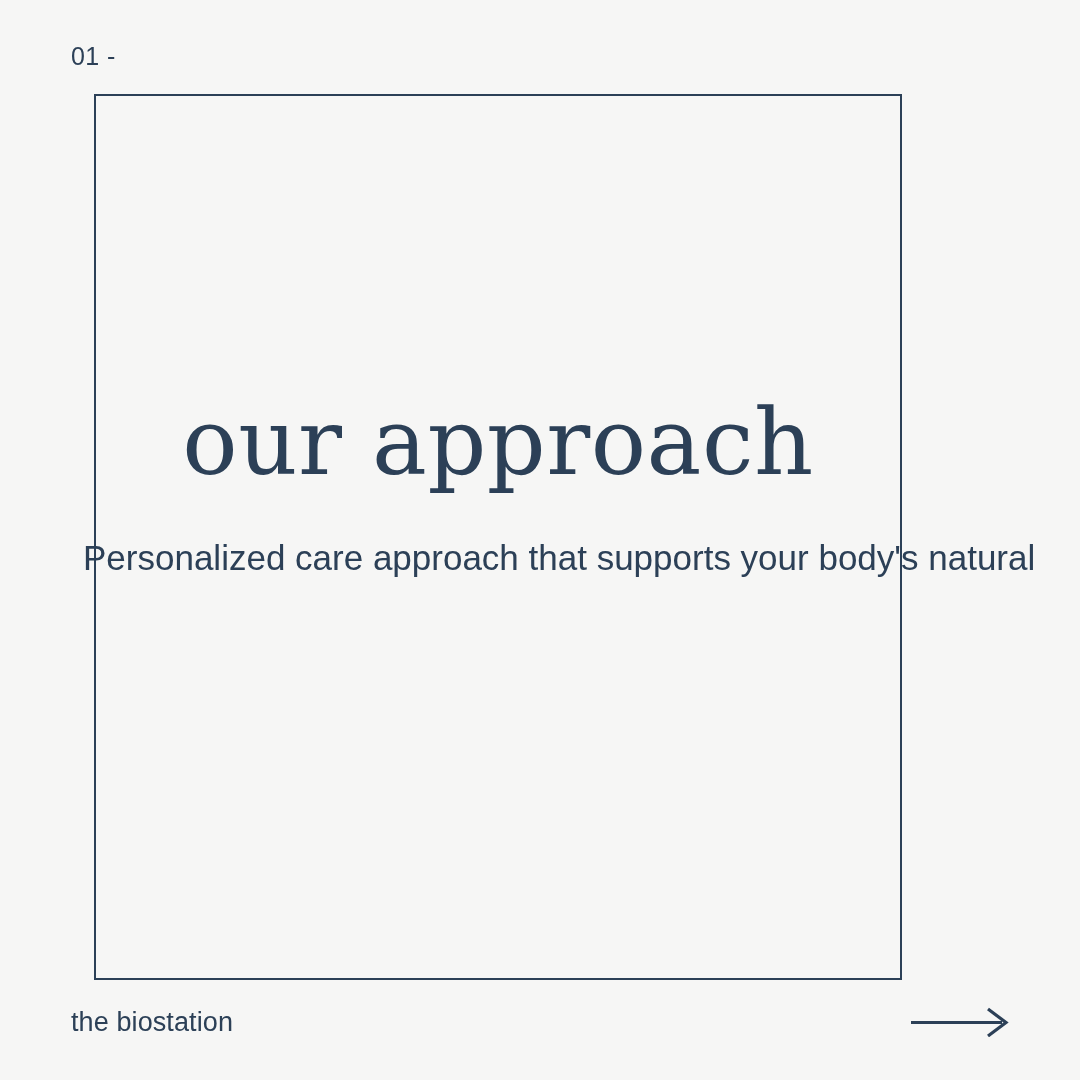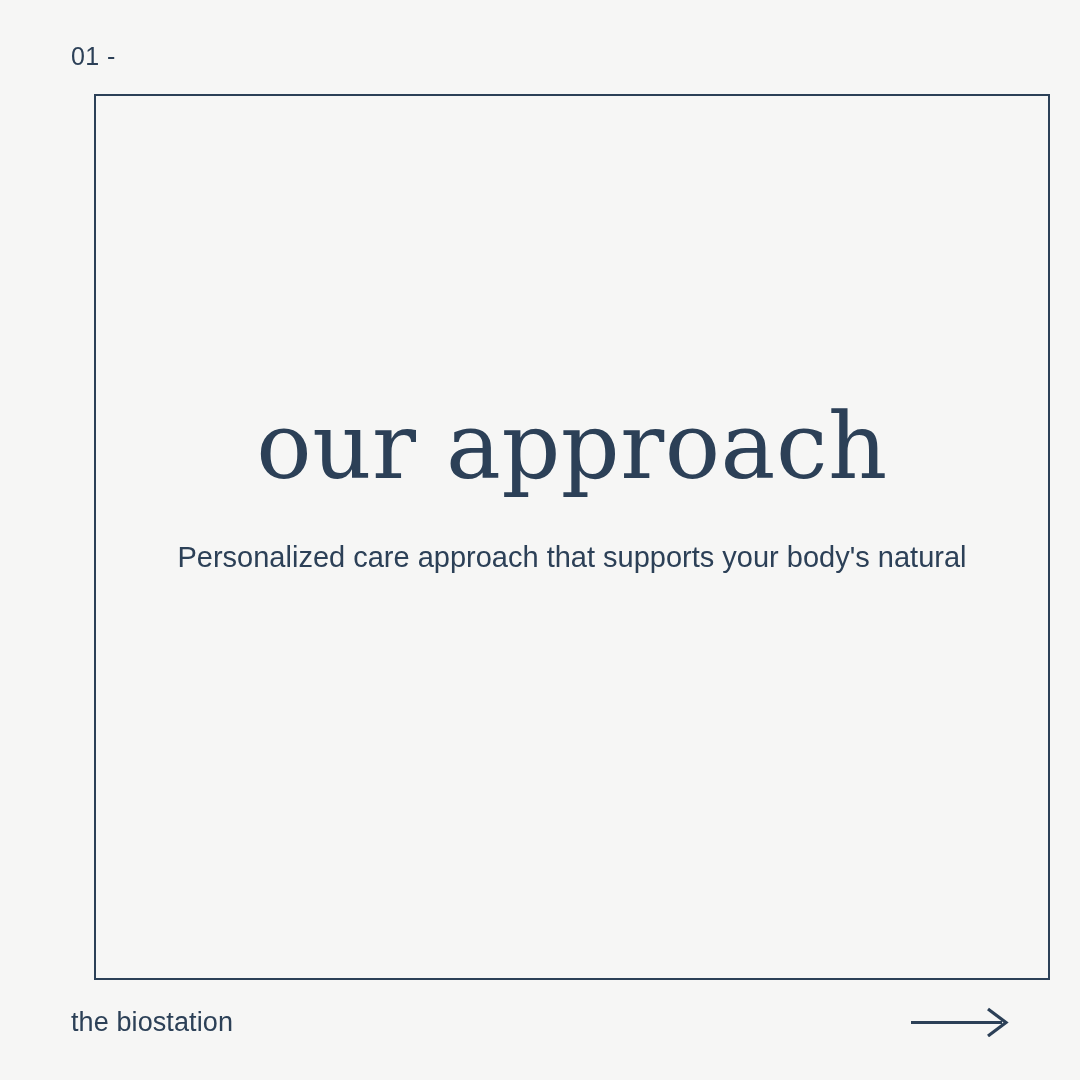--- a/index.html
+++ b/index.html
@@ -35,21 +35,21 @@
     color: #2c4057;
     line-height: 1;
     white-space: pre;
   }
 
   
   .frame {
     position: absolute;
     left: 94px;
     top: 94px;
-    width: 956px;
+    width: 808px;
     height: 886px;
     box-sizing: border-box;
     border: 2px solid #2c4057;
     background: transparent;
     display: flex;
     flex-direction: column;
     align-items: center;
     justify-content: center;
   }
 
@@ -70,21 +70,21 @@
     color: #2c4057;
     letter-spacing: 0.5px;
     text-align: center;
     margin: 0;
     padding: 0;
   }
 
   .subcopy {
     font-family: "Liberation Sans", sans-serif;
     font-weight: 400;
-    font-size: 29px;
+    font-size: 35px;
     line-height: 1.36;
     color: #2c4057;
     text-align: center;
     margin: 8px;
     padding: 0;
     max-width: 830px;
     margin-top: 42px;
   }
 
   .subcopy .line {

